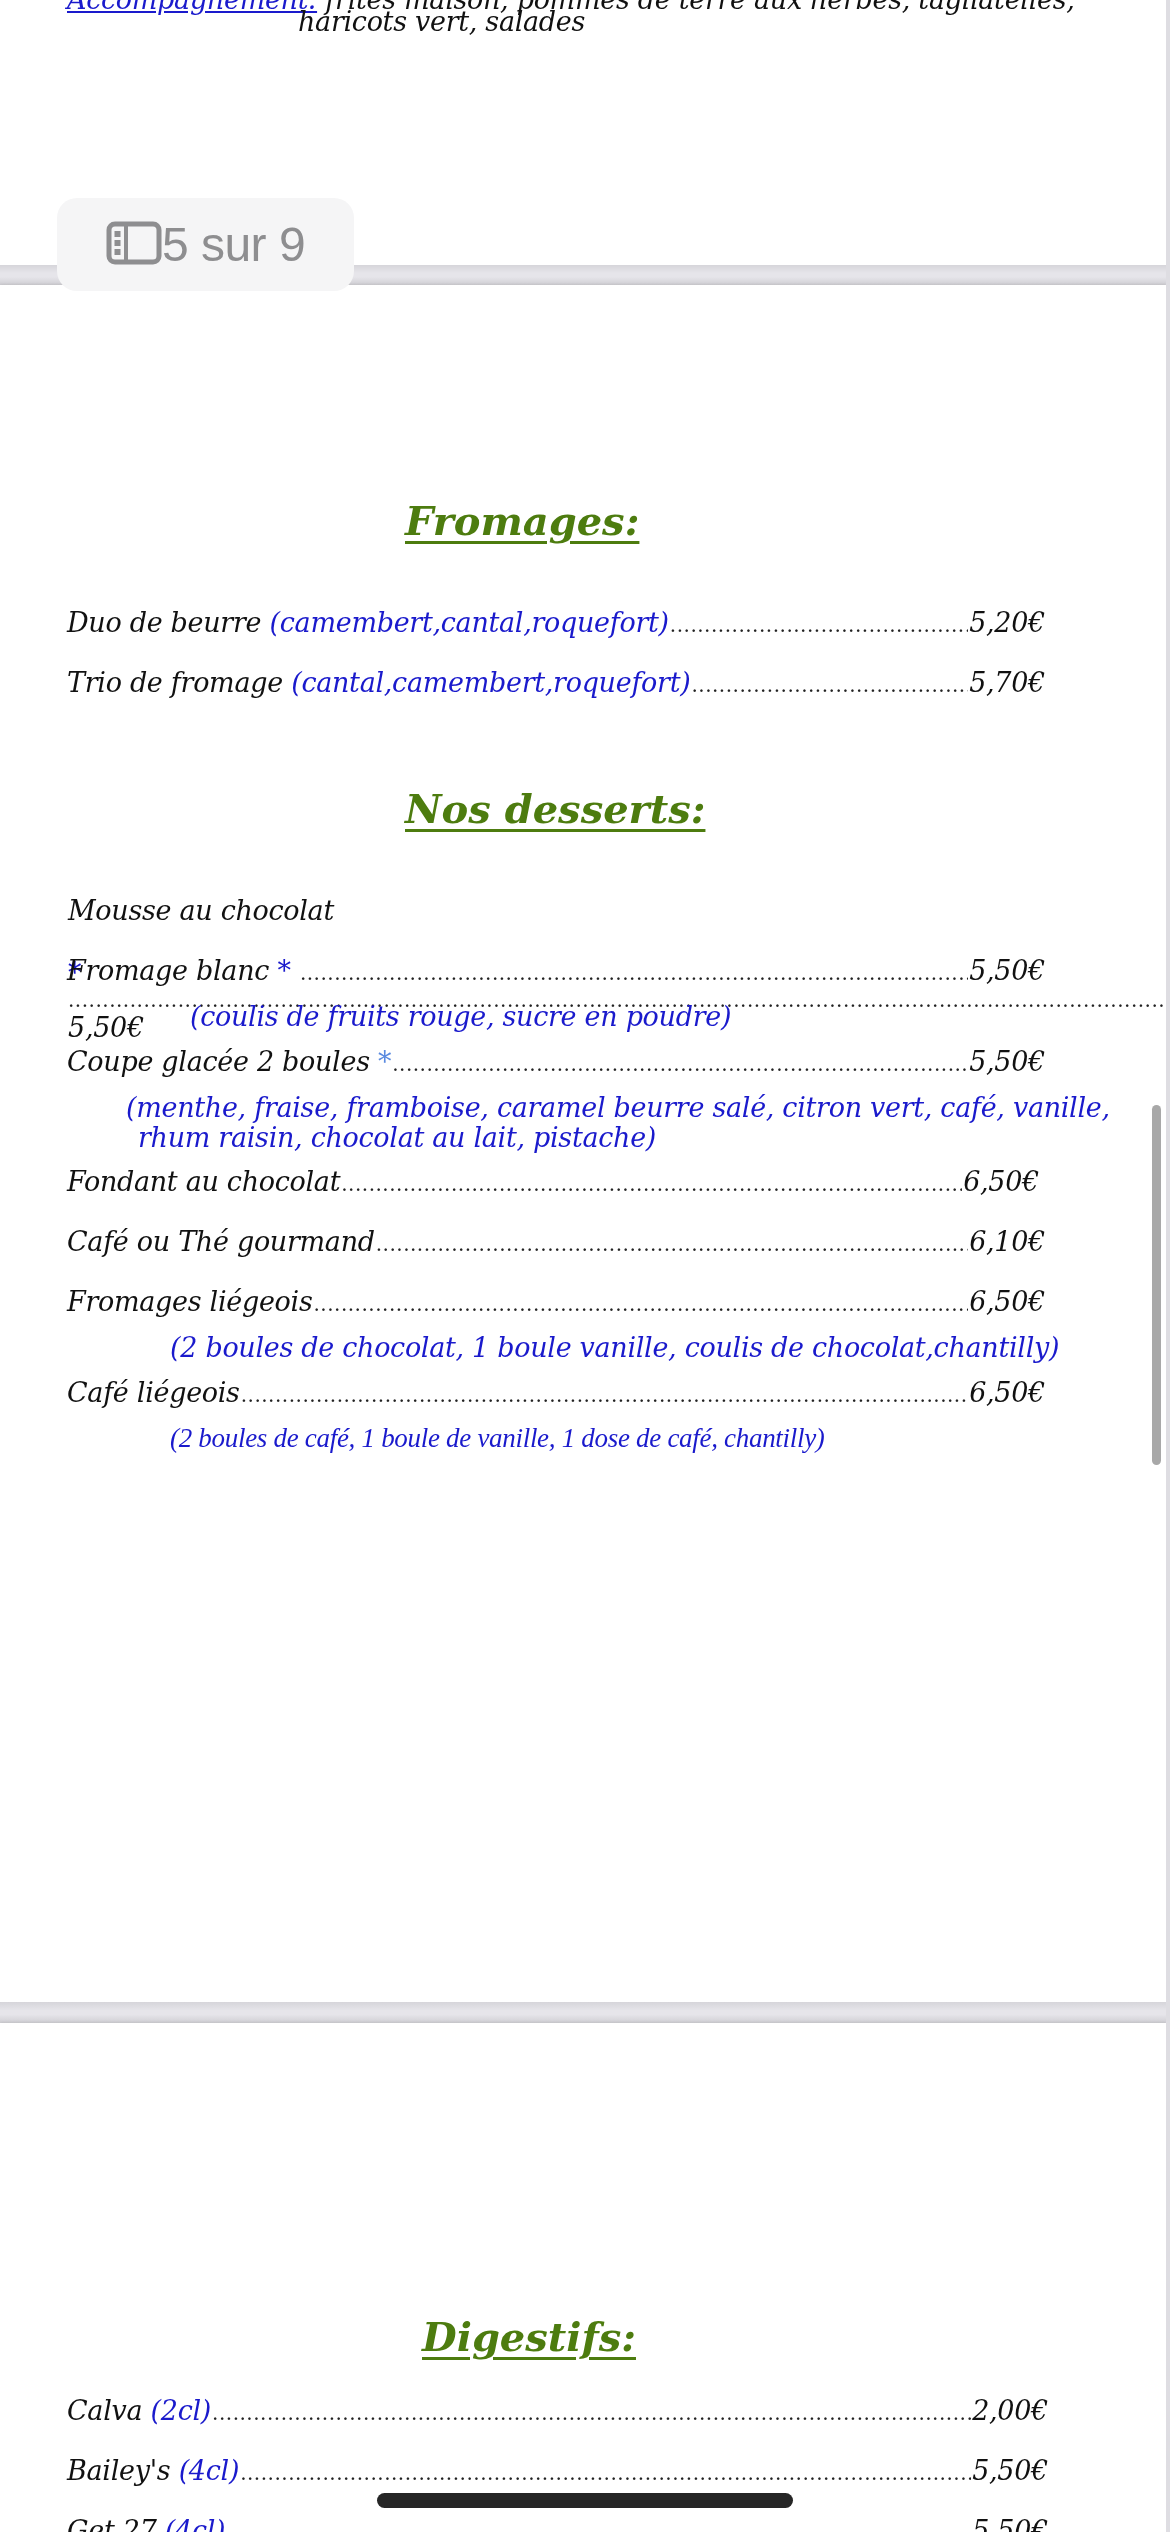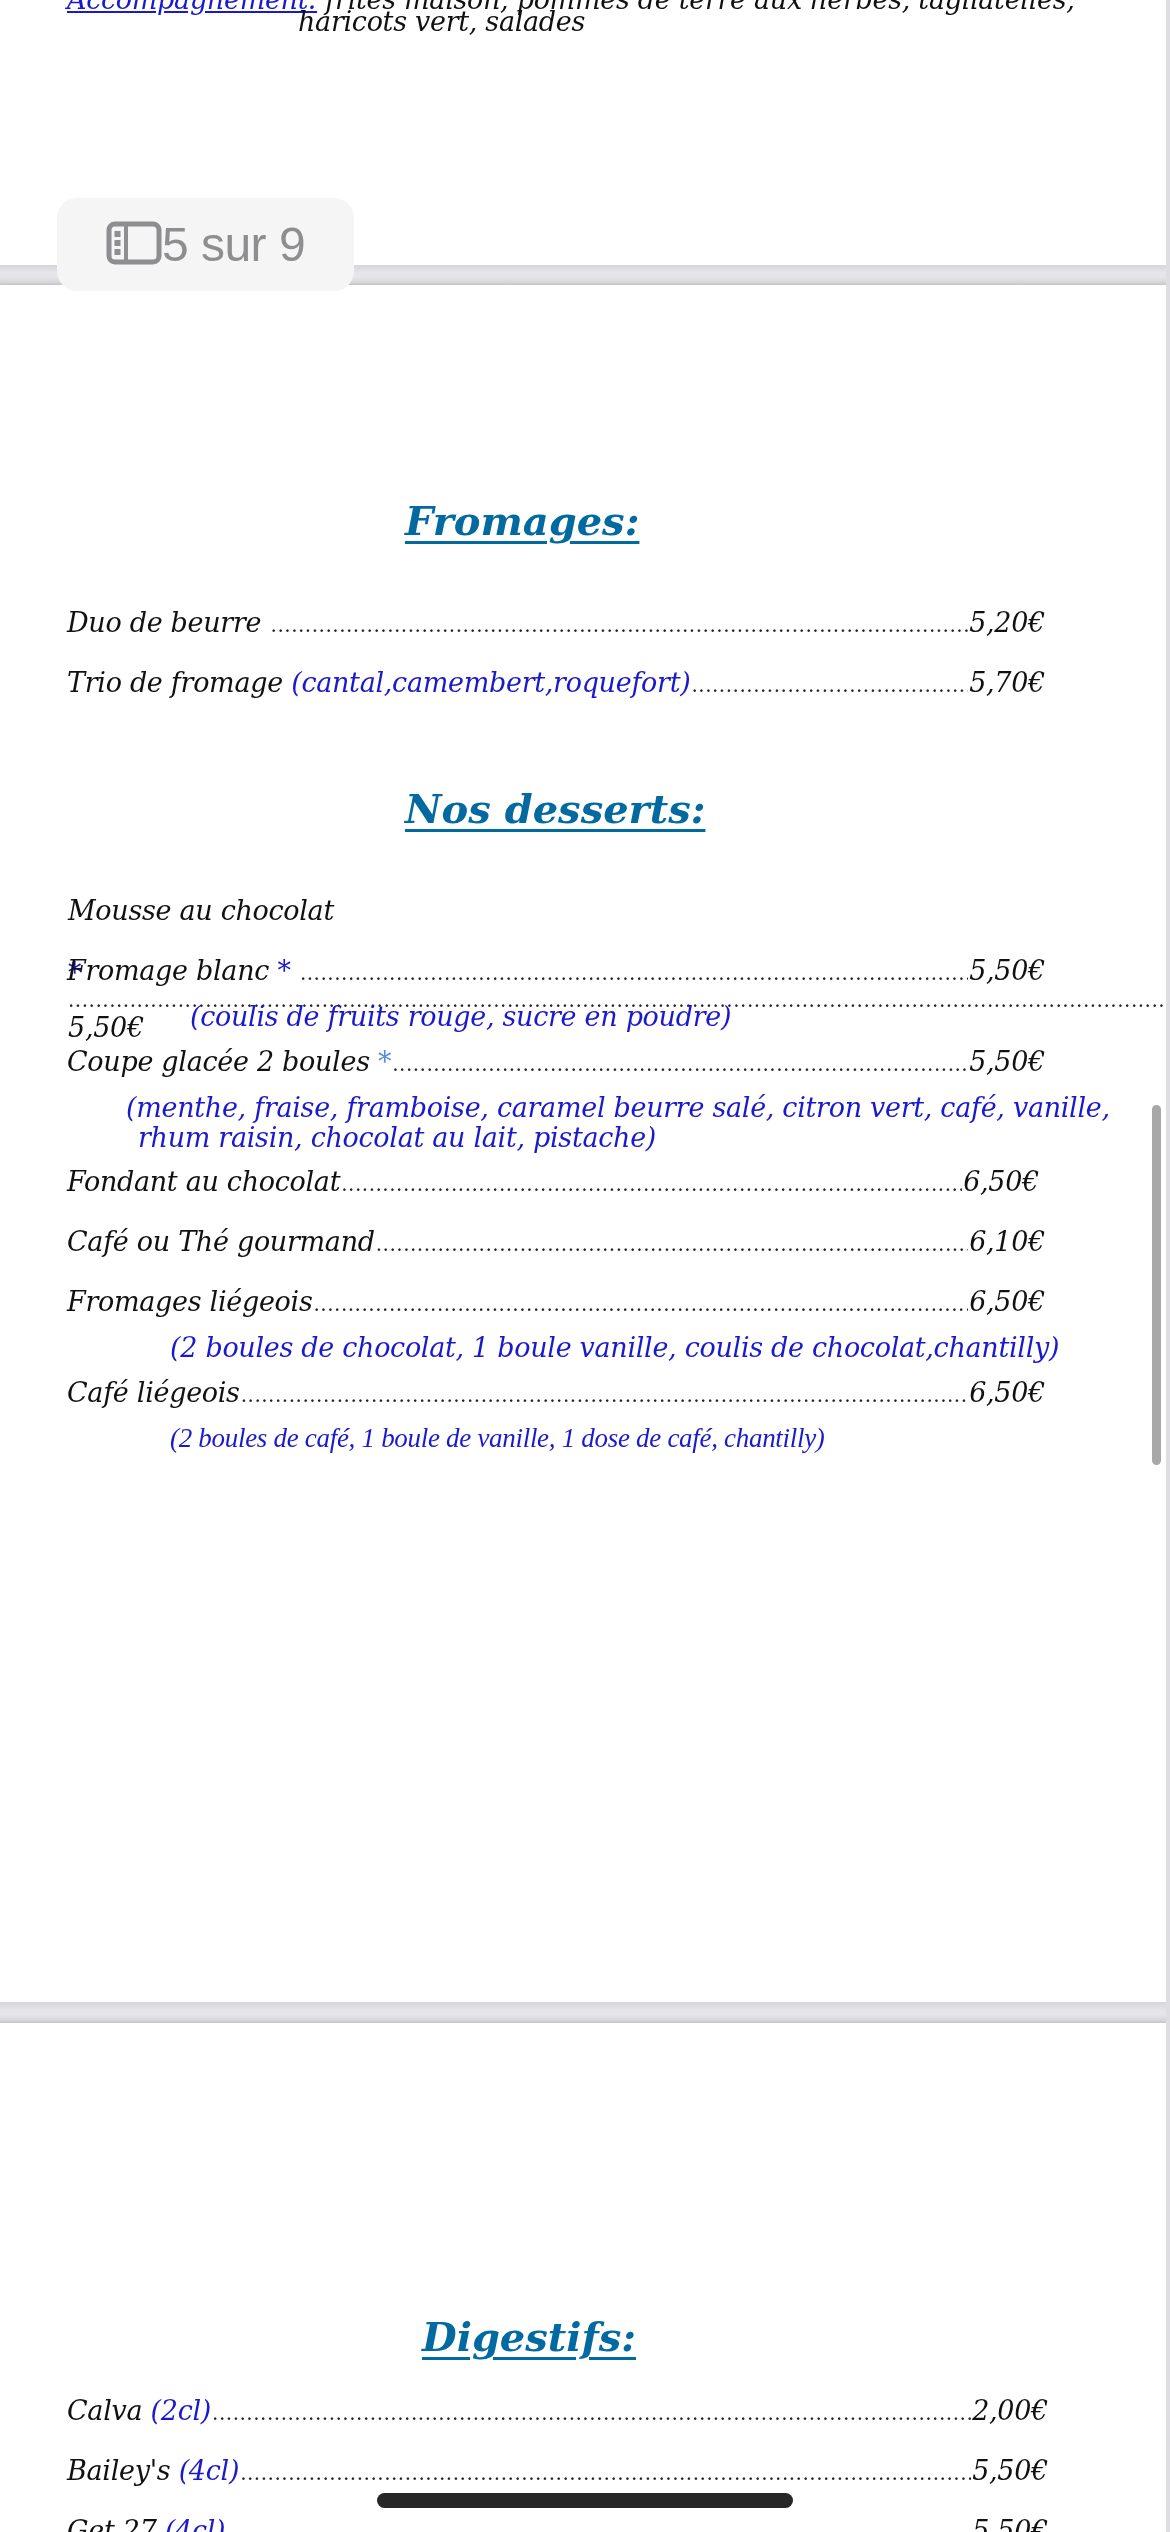--- a/index.html
+++ b/index.html
@@ -21,21 +21,21 @@
       background: linear-gradient(#d6d5da, #e6e5ea 40%, #e6e5ea 60%, #cfced3);
     }
     .t {
       position: absolute; font-style: italic; font-size: 27px; color: #111;
       white-space: nowrap; letter-spacing: -0.3px;
     }
     .blue { color: #1a1acc; }
     .link { color: #1a1acc; text-decoration: underline; }
     .heading {
       position: absolute; font-style: italic; font-weight: bold; font-size: 40px;
-      color: #0369a1; text-decoration: underline; text-decoration-thickness: 3px;
+      color: #4d7c0f; text-decoration: underline; text-decoration-thickness: 3px;
       text-underline-offset: 6px; white-space: nowrap;
     }
     .row {
       position: absolute; left: 67px; width: 978px; display: flex; align-items: baseline;
       font-style: italic; font-size: 27px; color: #111; white-space: nowrap; letter-spacing: -0.3px;
     }
     .row .dots {
       flex: 1; overflow: hidden; margin: 0 1px; letter-spacing: 0.5px; font-style: normal;
       font-size: 20px; color: #222;
     }
@@ -77,21 +77,21 @@
   <div class="t" style="left:298px; top:6px;">haricots vert, salades</div>
 </div>
 
 <div class="page-gap" style="top:265px; height:20px;"></div>
 
 <div class="page" style="top:285px; height:1717px;"></div>
 
 <div class="heading" style="left:405px; top:497px;">Fromages:</div>
 
 <div class="row" style="top:607px;">
-  <span>Duo de beurre</span>&nbsp;
+  <span>Duo de beurre</span>&nbsp;<span class="blue">(camembert,cantal,roquefort)</span>
   <span class="dots"></span>
   <span class="price">5,20€</span>
 </div>
 <div class="row" style="top:667px;">
   <span>Trio de fromage</span>&nbsp;<span class="blue">(cantal,camembert,roquefort)</span>
   <span class="dots"></span>
   <span class="price">5,70€</span>
 </div>
 
 <div class="heading" style="left:405px; top:785px;">Nos desserts:</div>

